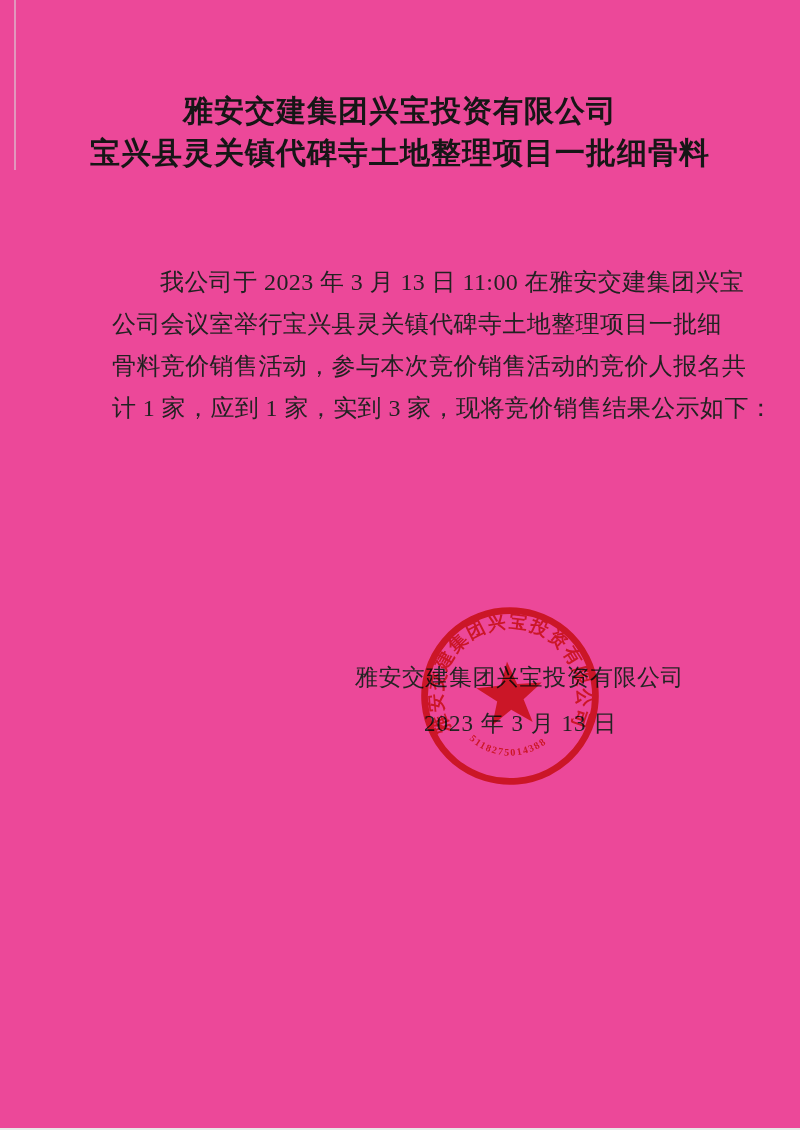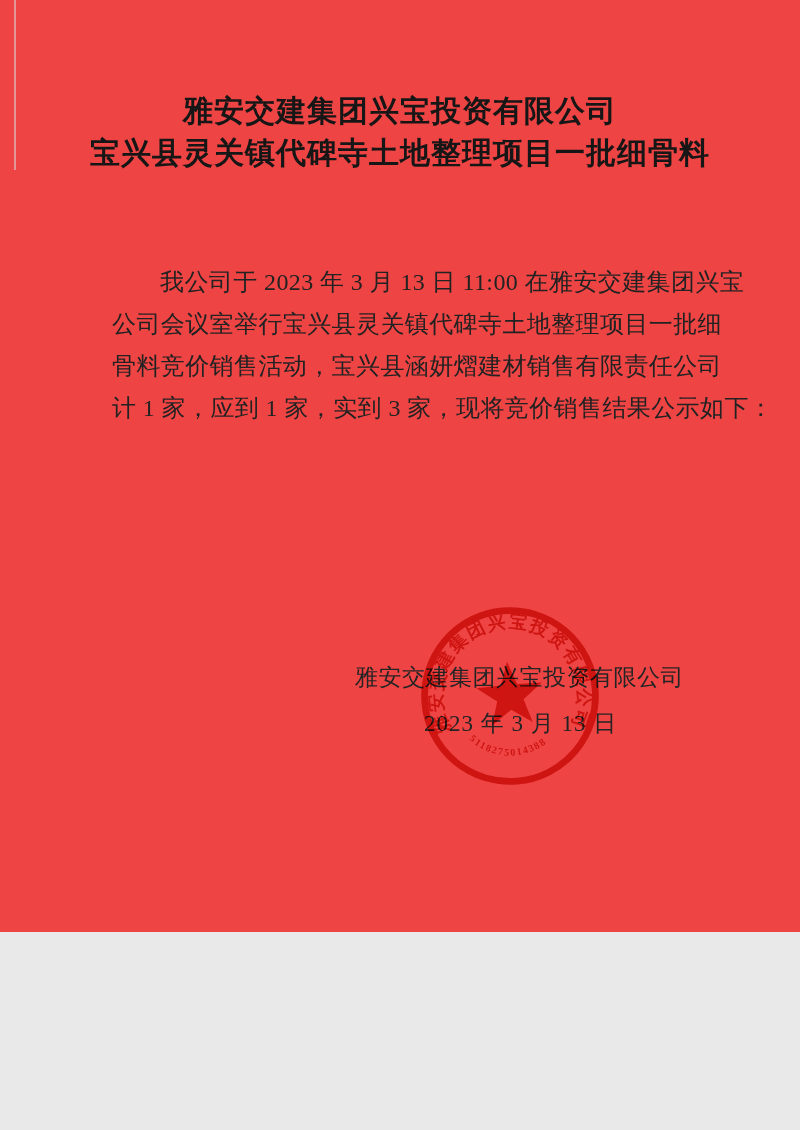--- a/index.html
+++ b/index.html
@@ -1,20 +1,20 @@
 <!DOCTYPE html>
 <html><head>
 <meta charset="utf-8">
 <style>
   html,body{margin:0;padding:0;background:#e9e9e9;}
   .page{
     position:relative;
-    width:800px;height:932px;
+    width:800px;height:1128px;
     margin:0 auto;
-    background:#ef4444;
+    background:#ec4899;
     overflow:hidden;
     font-family:"Liberation Serif","DejaVu Serif",serif;
     color:#1f1f1f;
   }
   .scan-edge{
     position:absolute;left:14px;top:0;width:2px;height:170px;
     background:#d9d9d9;opacity:.55;
   }
   .doc-title{
     position:absolute;top:90px;left:0;width:800px;
@@ -60,21 +60,21 @@
   <div class="scan-edge"></div>
 
   <div class="doc-title">
     <div>雅安交建集团兴宝投资有限公司</div>
     <div>宝兴县灵关镇代碑寺土地整理项目一批细骨料</div>
   </div>
 
   <div class="doc-body">
     <div class="line indent">我公司于 2023 年 3 月 13 日 11:00 在雅安交建集团兴宝</div>
     <div class="line">公司会议室举行宝兴县灵关镇代碑寺土地整理项目一批细</div>
-    <div class="line">骨料竞价销售活动，宝兴县涵妍熠建材销售有限责任公司</div>
+    <div class="line">骨料竞价销售活动，参与本次竞价销售活动的竞价人报名共</div>
     <div class="line">计 1 家，应到 1 家，实到 3 家，现将竞价销售结果公示如下：</div>
   </div>
 
   <div class="sig-company">雅安交建集团兴宝投资有限公司</div>
   <div class="sig-date">2023 年 3 月 13 日</div>
 
   <div class="seal">
     <svg viewBox="0 0 200 200" xmlns="http://www.w3.org/2000/svg">
       <defs>
         <path id="ringArc" d="M 35.7 130.0 A 71 71 0 1 1 164.3 130.0" fill="none"></path>

